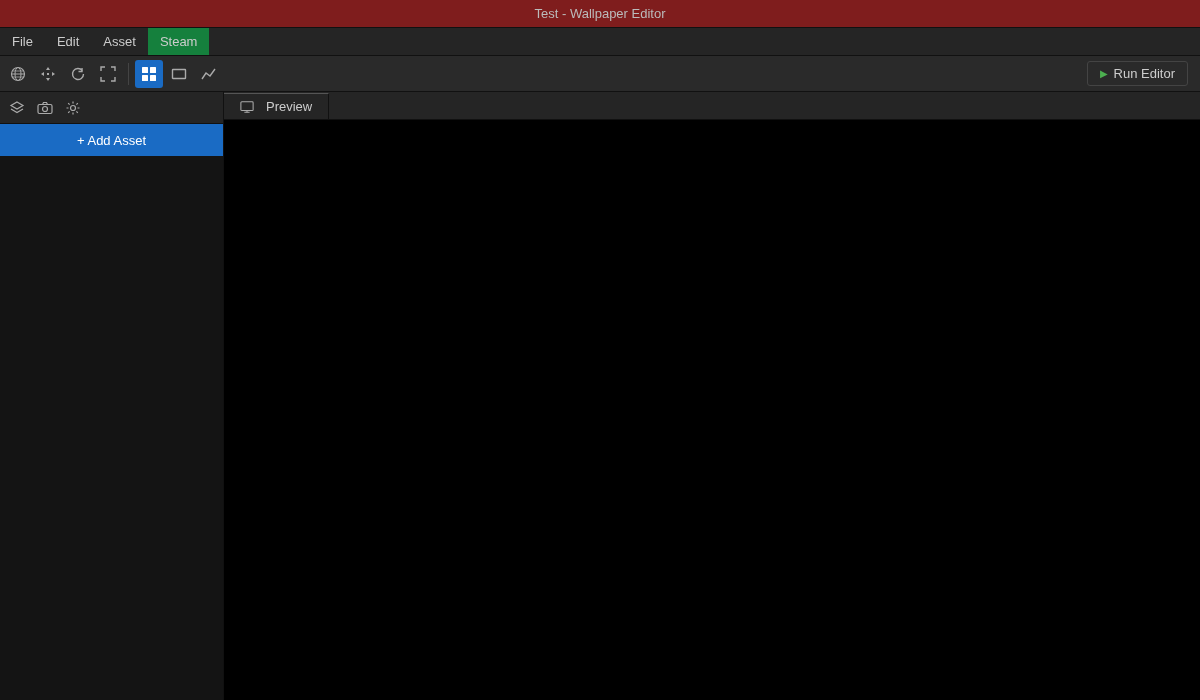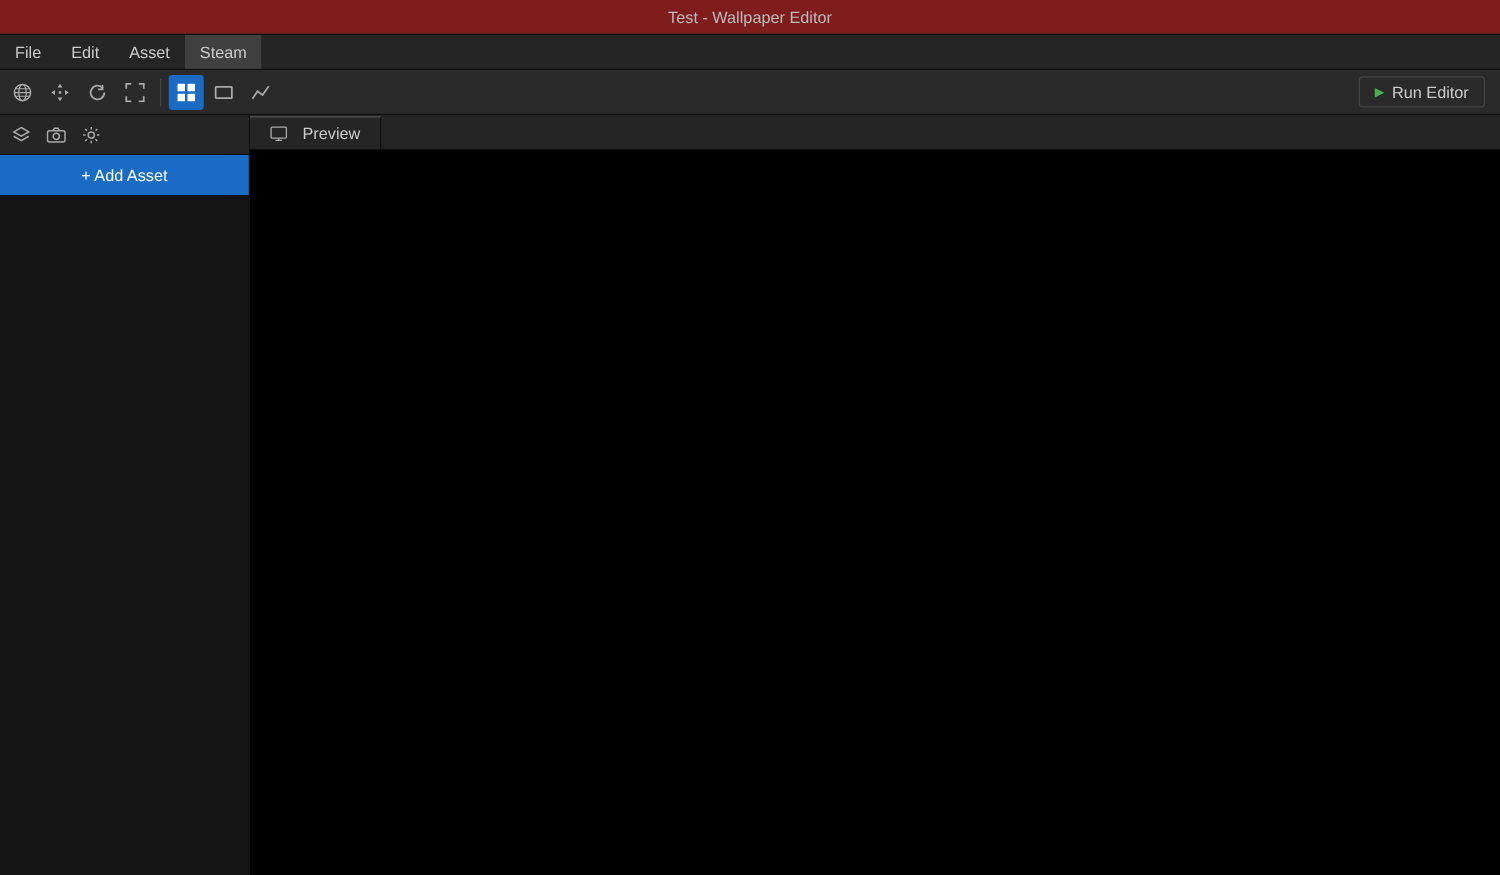--- a/index.html
+++ b/index.html
@@ -49,21 +49,21 @@
       padding: 4px 12px;
       color: #ccc;
       cursor: pointer;
       font-size: 13px;
       height: 100%;
       display: flex;
       align-items: center;
     }
 
     .menu-item.active {
-      background: #404040;
+      background: #15803d;
     }
 
     
     .toolbar {
       width: 100%;
       height: 36px;
       background: #2a2a2a;
       display: flex;
       align-items: center;
       border-bottom: 1px solid #111;
@@ -136,21 +136,21 @@
 
     
     .main-layout {
       display: flex;
       width: 100%;
       height: calc(700px - 28px - 28px - 36px);
     }
 
     
     .left-panel {
-      width: 200px;
+      width: 224px;
       height: 100%;
       background: #1e1e1e;
       border-right: 1px solid #111;
       display: flex;
       flex-direction: column;
     }
 
     .secondary-toolbar-row {
       display: flex;
       align-items: center;

